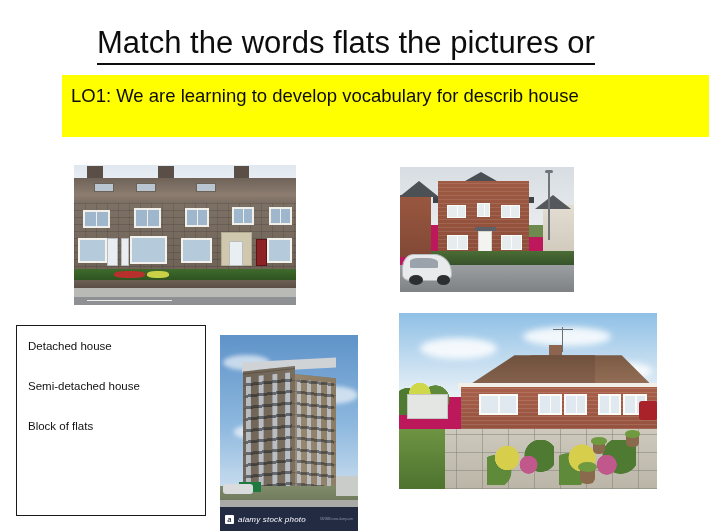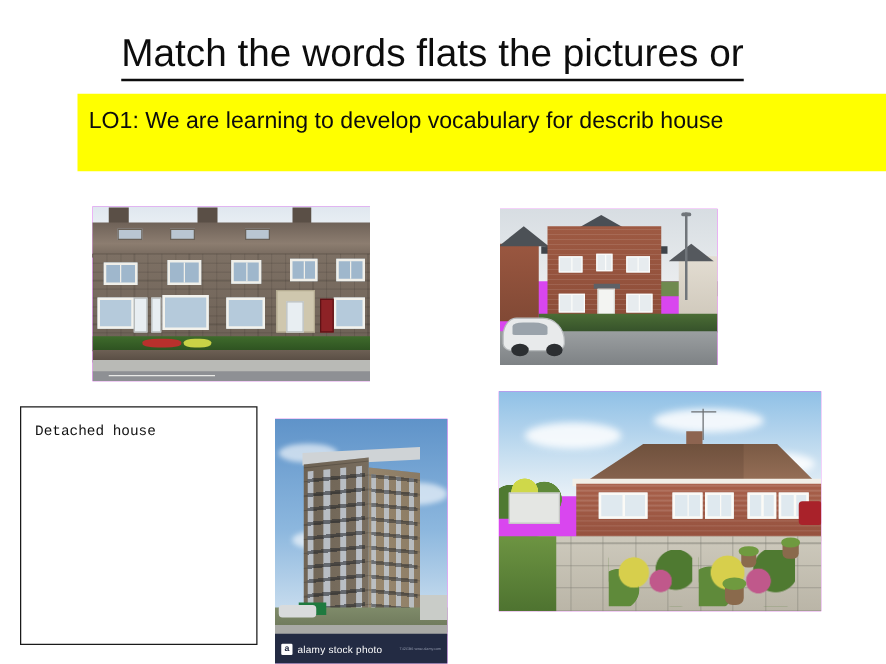--- a/index.html
+++ b/index.html
@@ -47,21 +47,22 @@
     line-height: 25px;
     color: #0d0d0d;
     font-weight: 400;
     width: 640px;
   }
 
   
   .photo {
     position: absolute;
     overflow: hidden;
-    background: #d946ef;
+    background: #be185d;
+    font-style: italic;
   }
   .photo .scene {
     position: absolute;
     inset: 0;
   }
 
   
   .p-terraced { left: 74px; top: 165px; width: 222px; height: 140px; }
   .t-sky {
     position: absolute; left: 0; top: 0; width: 100%; height: 16%;
@@ -420,21 +421,20 @@
     border: 1.5px solid #1a1a1a;
     background: #ffffff;
     box-sizing: border-box;
     padding: 13px 0 0 11px;
   }
   .word-item {
     font-size: 11.5px;
     line-height: 14px;
     color: #111111;
     margin-bottom: 26px;
-    font-family: Liberation Mono, monospace;
   }
   .word-item:last-child { margin-bottom: 0; }
 </style>
 </head>
 <body>
 
 <div class="slide-title">Match the words flats the pictures or</div>
 
 <div class="lo-banner">
   <div class="lo-text">LO1: We are learning to develop vocabulary for describ house</div>
@@ -565,13 +565,15 @@
     <div class="b-border" style="left:34%;width:26%"></div>
     <div class="b-border" style="left:62%;width:30%"></div>
     <div class="b-pot" style="left:75%;bottom:20%;width:5%;height:6%"></div>
     <div class="b-pot" style="left:88%;bottom:24%;width:5%;height:6%"></div>
     <div class="b-pot" style="left:70%;bottom:3%;width:6%;height:8%"></div>
   </div>
 </div>
 
 <div class="word-box">
   <div class="word-item">Detached house</div>
+  <div class="word-item">Semi-detached house</div>
+  <div class="word-item">Block of flats</div>
 </div>
 
 </body></html>

